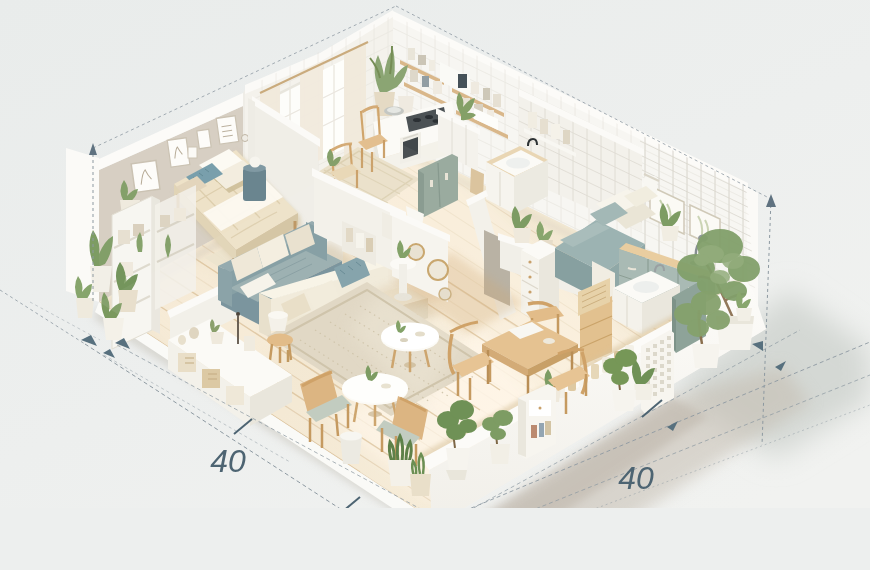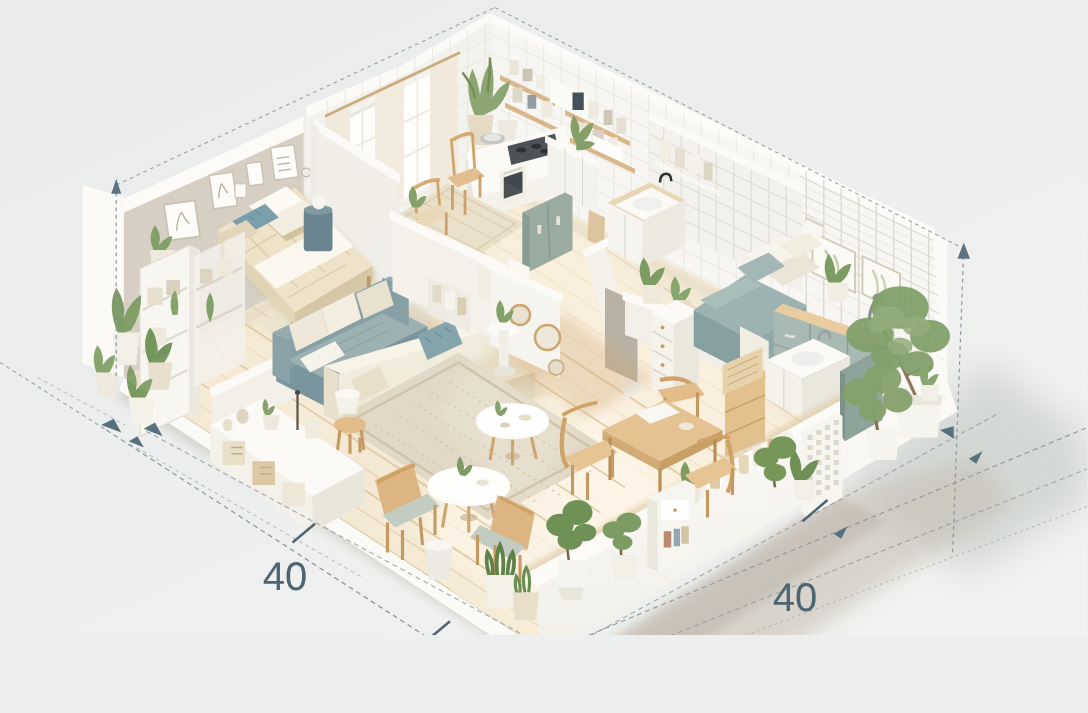--- a/index.html
+++ b/index.html
@@ -1,16 +1,16 @@
 <!DOCTYPE html>
 <html><head>
 <meta charset="utf-8">
 <style>
 html,body{margin:0;padding:0;background:#edefee;}
-#scene{width:870px;height:508px;overflow:hidden;position:relative;font-family:"Liberation Sans", sans-serif;}
+#scene{width:870px;height:508px;overflow:hidden;position:relative;font-family:"Liberation Sans", sans-serif;font-style:italic;}
 </style>
 </head>
 <body>
 <div id="scene">
 <svg width="870" height="570" viewBox="0 0 870 570">
 <defs>
 <linearGradient id="bgg" x1="0" y1="0" x2="0.7" y2="1">
 <stop offset="0" stop-color="#e9eceb"></stop>
 <stop offset="0.55" stop-color="#edefee"></stop>
 <stop offset="1" stop-color="#f1f2f0"></stop>

